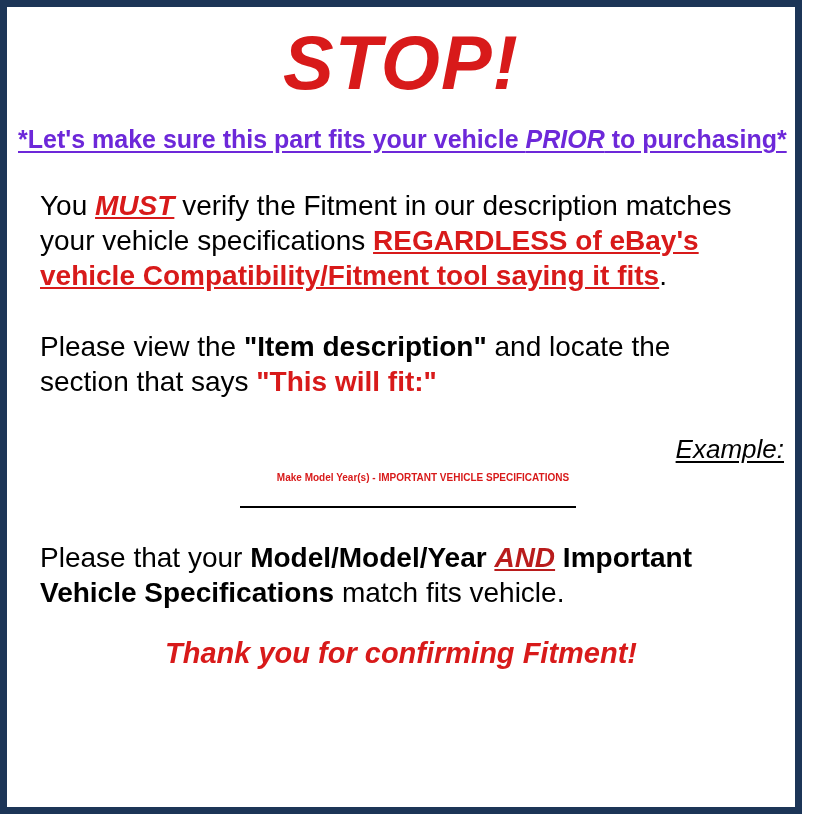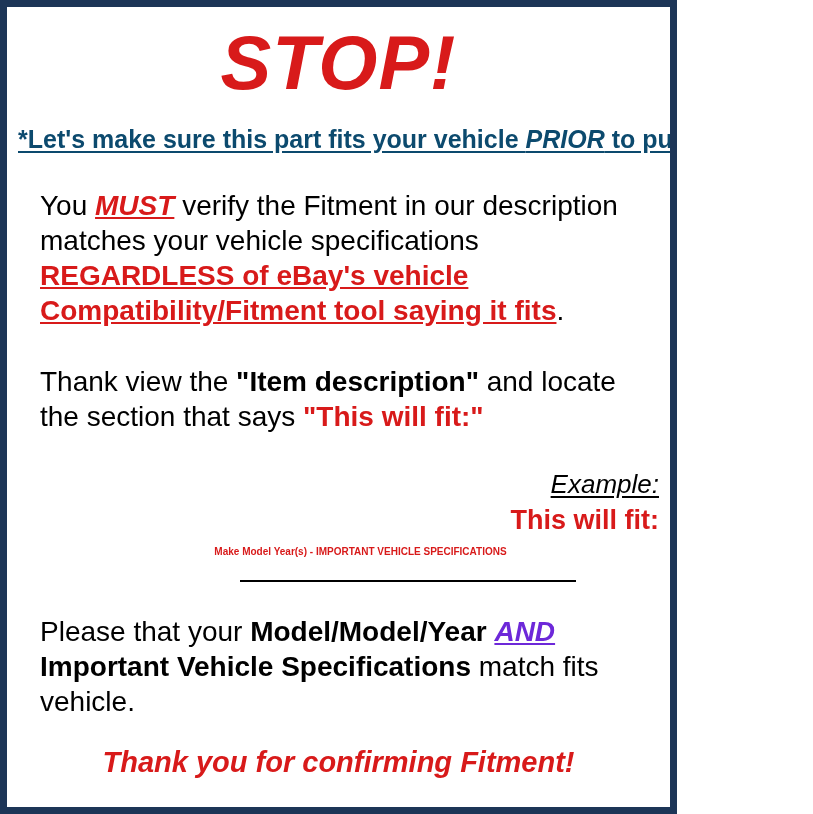--- a/index.html
+++ b/index.html
@@ -2,21 +2,21 @@
 <html><head>
 <meta charset="utf-8">
 <style>
   html, body {
     margin: 0;
     padding: 0;
     background: #ffffff;
   }
   #notice-card {
     position: relative;
-    width: 677px;
+    width: 802px;
     height: 814px;
     box-sizing: border-box;
     background: #ffffff;
     border: 7px solid #3b82f6;
     font-family: "Liberation Sans", sans-serif;
     overflow: hidden;
   }
   .inner {
     position: absolute;
     left: 0; top: 0; right: 0; bottom: 0;
@@ -120,44 +120,43 @@
   }
 </style>
 </head>
 <body>
 
 <div id="notice-card" style="border-color: rgb(28, 53, 87); background: rgb(255, 255, 255);">
   <div class="inner">
 
     <div class="stop-title" style="color: rgb(216, 26, 26);">STOP!</div>
 
-    <div class="subtitle" style="color: #0c4a6e;">
+    <div class="subtitle" style="color: #6d28d9;">
       <span>*Let's make sure this part fits your vehicle </span><span class="ital">PRIOR</span><span> to purchasing*</span>
     </div>
 
     <p class="para p-must">
       <span>You </span><span class="red b i u" style="color: rgb(216, 26, 26);">MUST</span><span> verify the Fitment in our description matches your vehicle specifications </span><span class="red b u" style="color: rgb(216, 26, 26);">REGARDLESS of eBay's vehicle Compatibility/Fitment tool saying it fits</span><span>.</span>
     </p>
 
     <p class="para p-view">
-      <span>Thank view the </span><span class="b">"Item description"</span><span> and locate the section that says </span><span class="red b" style="color: rgb(216, 26, 26);">"This will fit:"</span>
+      <span>Please view the </span><span class="b">"Item description"</span><span> and locate the section that says </span><span class="red b" style="color: rgb(216, 26, 26);">"This will fit:"</span>
     </p>
 
     <div class="example-block">
       <div class="example-label">Example:</div>
-      <div class="example-fit" style="color: rgb(216, 26, 26);">This will fit:</div>
     </div>
 
     <div class="example-spec" style="color: rgb(216, 26, 26); font-size: 10px;">Make Model Year(s) - IMPORTANT VEHICLE SPECIFICATIONS</div>
 
     <div class="divider-wrap">
       <div class="divider"></div>
     </div>
 
     <p class="para p-confirm">
-      <span>Please that your </span><span class="b">Model/Model/Year</span><span> </span><span class="red b i u" style="color: #6d28d9; margin-top: 47px;">AND</span><span> </span><span class="b">Important Vehicle Specifications</span><span> match fits vehicle.</span>
+      <span>Please that your </span><span class="b">Model/Model/Year</span><span> </span><span class="red b i u" style="color: #b91c1c; margin-top: 47px;">AND</span><span> </span><span class="b">Important Vehicle Specifications</span><span> match fits vehicle.</span>
     </p>
 
 
     <div class="thanks" style="color: rgb(216, 26, 26);">Thank you for confirming Fitment!</div>
 
   </div>
 </div>
 
 </body></html>

